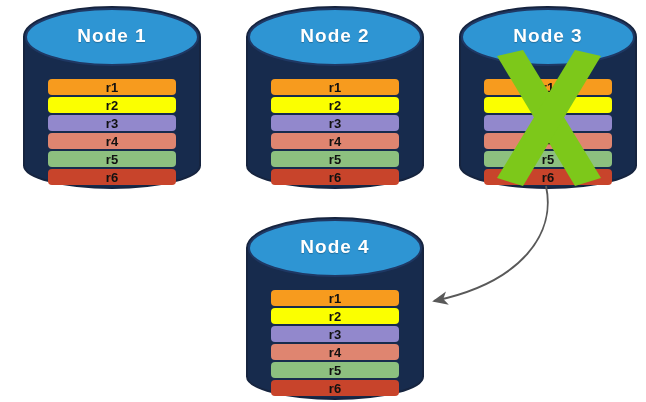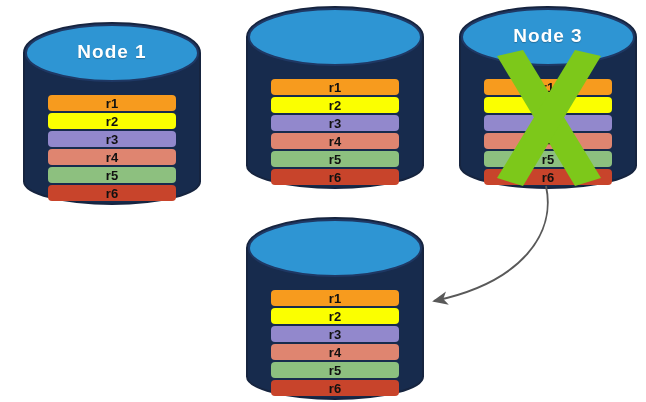--- a/index.html
+++ b/index.html
@@ -67,40 +67,41 @@
     height: 402px;
     pointer-events: none;
   }
 </style>
 </head>
 <body style="background: rgb(255, 255, 255);">
 
 <div id="canvas"></div>
 
 <div id="nodes-layer">
-    <div class="node" style="left: 22px; top: 20px; width: 180px; height: 186px;">
+    <div class="node" style="left: 22px; top: 4px; width: 180px; height: 186px;">
       <svg class="node-svg" width="180" height="186" viewBox="0 0 180 186">
         <path d="M 2,33 L 2,161.4 A 88,22.5 0 0 0 178,161.4 L 178,33 A 88,30 0 0 0 2,33 Z" fill="#172B4D" stroke="#16243F" stroke-width="2"></path>
         <ellipse cx="90" cy="33" rx="86" ry="28" fill="#2E95D3" stroke="#1F3864" stroke-width="2"></ellipse>
       </svg>
       <div class="node-title" style="top: 21px; font-size: 19px;">Node  1</div>
       <div class="rows" style="left: 26px; top: 67px; width: 128px;">
         <div class="row" style="background: rgb(247, 155, 30); height: 16px; margin-bottom: 2px; font-size: 13px;">r1</div>
         <div class="row" style="background: rgb(251, 255, 0); height: 16px; margin-bottom: 2px; font-size: 13px;">r2</div>
         <div class="row" style="background: rgb(146, 136, 204); height: 16px; margin-bottom: 2px; font-size: 13px;">r3</div>
         <div class="row" style="background: rgb(223, 133, 112); height: 16px; margin-bottom: 2px; font-size: 13px;">r4</div>
         <div class="row" style="background: rgb(141, 192, 127); height: 16px; margin-bottom: 2px; font-size: 13px;">r5</div>
         <div class="row" style="background: rgb(200, 68, 43); height: 16px; margin-bottom: 2px; font-size: 13px;">r6</div>
       </div>
     </div>
     <div class="node" style="left: 245px; top: 4px; width: 180px; height: 186px;">
       <svg class="node-svg" width="180" height="186" viewBox="0 0 180 186">
         <path d="M 2,33 L 2,161.4 A 88,22.5 0 0 0 178,161.4 L 178,33 A 88,30 0 0 0 2,33 Z" fill="#172B4D" stroke="#16243F" stroke-width="2"></path>
         <ellipse cx="90" cy="33" rx="86" ry="28" fill="#2E95D3" stroke="#1F3864" stroke-width="2"></ellipse>
       </svg>
+      <div class="node-title" style="top: 21px; font-size: 19px;">Node  2</div>
       <div class="rows" style="left: 26px; top: 67px; width: 128px;">
         <div class="row" style="background: rgb(247, 155, 30); height: 16px; margin-bottom: 2px; font-size: 13px;">r1</div>
         <div class="row" style="background: rgb(251, 255, 0); height: 16px; margin-bottom: 2px; font-size: 13px;">r2</div>
         <div class="row" style="background: rgb(146, 136, 204); height: 16px; margin-bottom: 2px; font-size: 13px;">r3</div>
         <div class="row" style="background: rgb(223, 133, 112); height: 16px; margin-bottom: 2px; font-size: 13px;">r4</div>
         <div class="row" style="background: rgb(141, 192, 127); height: 16px; margin-bottom: 2px; font-size: 13px;">r5</div>
         <div class="row" style="background: rgb(200, 68, 43); height: 16px; margin-bottom: 2px; font-size: 13px;">r6</div>
       </div>
     </div>
     <div class="node" style="left: 458px; top: 4px; width: 180px; height: 186px;">
@@ -120,20 +121,21 @@
       <svg class="xmark" width="112" height="140" viewBox="0 0 112 140" style="left: 35px; top: 46px;">
         <path d="M 4,6 L 30,0 L 108,128 L 82,136 Z" fill="#7DC81A"></path>
         <path d="M 108,6 L 82,0 L 4,128 L 30,136 Z" fill="#7DC81A"></path>
       </svg>
     </div>
     <div class="node" style="left: 245px; top: 215px; width: 180px; height: 186px;">
       <svg class="node-svg" width="180" height="186" viewBox="0 0 180 186">
         <path d="M 2,33 L 2,161.4 A 88,22.5 0 0 0 178,161.4 L 178,33 A 88,30 0 0 0 2,33 Z" fill="#172B4D" stroke="#16243F" stroke-width="2"></path>
         <ellipse cx="90" cy="33" rx="86" ry="28" fill="#2E95D3" stroke="#1F3864" stroke-width="2"></ellipse>
       </svg>
+      <div class="node-title" style="top: 21px; font-size: 19px;">Node  4</div>
       <div class="rows" style="left: 26px; top: 67px; width: 128px;">
         <div class="row" style="background: rgb(247, 155, 30); height: 16px; margin-bottom: 2px; font-size: 13px;">r1</div>
         <div class="row" style="background: rgb(251, 255, 0); height: 16px; margin-bottom: 2px; font-size: 13px;">r2</div>
         <div class="row" style="background: rgb(146, 136, 204); height: 16px; margin-bottom: 2px; font-size: 13px;">r3</div>
         <div class="row" style="background: rgb(223, 133, 112); height: 16px; margin-bottom: 2px; font-size: 13px;">r4</div>
         <div class="row" style="background: rgb(141, 192, 127); height: 16px; margin-bottom: 2px; font-size: 13px;">r5</div>
         <div class="row" style="background: rgb(200, 68, 43); height: 16px; margin-bottom: 2px; font-size: 13px;">r6</div>
       </div>
     </div>
   </div>

